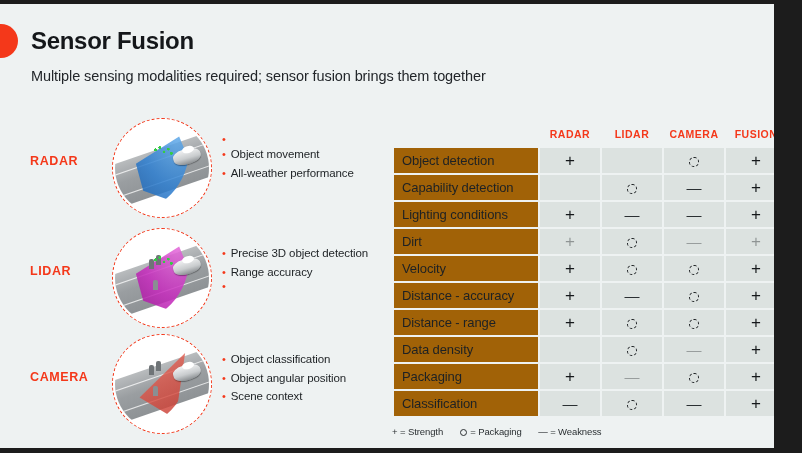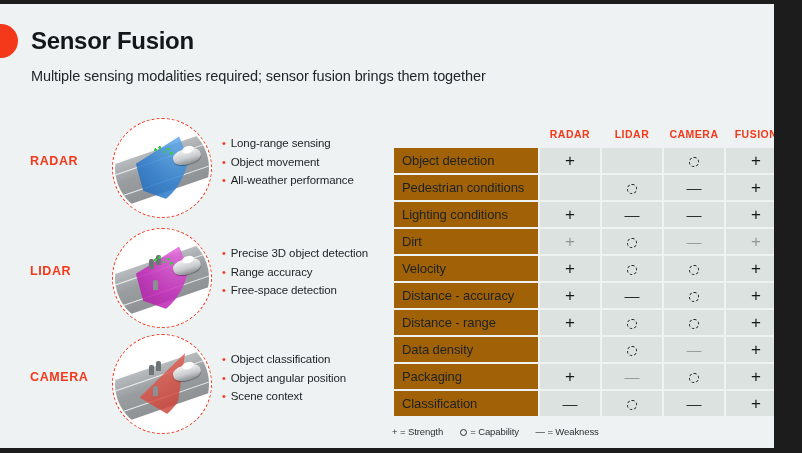--- a/index.html
+++ b/index.html
@@ -315,21 +315,20 @@
           </div>
         <div class="cone radar"></div>
         <div class="greenpts"></div>
         <div class="car"></div>
         <div class="car-roof"></div>
       </div>
     </div>
     <div class="bullets">
       <div class="bullet">
           <span class="bullet-dot">•</span>
-          <span>Long-range sensing</span>
         </div>
       <div class="bullet">
           <span class="bullet-dot">•</span>
           <span>Object movement</span>
         </div>
       <div class="bullet">
           <span class="bullet-dot">•</span>
           <span>All-weather performance</span>
         </div>
     </div>
@@ -356,21 +355,20 @@
       <div class="bullet">
           <span class="bullet-dot">•</span>
           <span>Precise 3D object detection</span>
         </div>
       <div class="bullet">
           <span class="bullet-dot">•</span>
           <span>Range accuracy</span>
         </div>
       <div class="bullet">
           <span class="bullet-dot">•</span>
-          <span>Free-space detection</span>
         </div>
     </div>
   </div>
 
   <div class="sensor-block b3">
     <div class="sensor-label">CAMERA</div>
     <div class="sensor-thumb">
       <div class="thumb-inner">
         <div class="road">
             <div class="road-line l1"></div>
@@ -420,21 +418,21 @@
       </thead>
       <tbody id="matrix-body">
           <tr>
             <td class="rowlabel">Object detection</td>
             <td class="cell"><span><span class="sym-plus">+</span></span></td>
             <td class="cell"><span><span class="sym-none"></span></span></td>
             <td class="cell"><span><span class="sym-circle"></span></span></td>
             <td class="cell"><span><span class="sym-plus">+</span></span></td>
           </tr>
           <tr>
-            <td class="rowlabel">Pedestrian conditions</td>
+            <td class="rowlabel">Capability detection</td>
             <td class="cell"><span><span class="sym-none"></span></span></td>
             <td class="cell"><span><span class="sym-circle"></span></span></td>
             <td class="cell"><span><span class="sym-minus">—</span></span></td>
             <td class="cell"><span><span class="sym-plus">+</span></span></td>
           </tr>
           <tr>
             <td class="rowlabel">Lighting conditions</td>
             <td class="cell"><span><span class="sym-plus">+</span></span></td>
             <td class="cell"><span><span class="sym-minus">—</span></span></td>
             <td class="cell"><span><span class="sym-minus">—</span></span></td>
@@ -488,17 +486,17 @@
             <td class="cell"><span><span class="sym-circle"></span></span></td>
             <td class="cell"><span><span class="sym-minus">—</span></span></td>
             <td class="cell"><span><span class="sym-plus">+</span></span></td>
           </tr>
         </tbody>
     </table>
   </div>
 
   <div class="legend">
     <span>+ = Strength</span>
-    <span><i class="lg-circle"></i> <em style="font-style:normal">= Capability</em></span>
+    <span><i class="lg-circle"></i> <em style="font-style:normal">= Packaging</em></span>
     <span>— = Weakness</span>
   </div>
 
 </div>
 
 </body></html>

